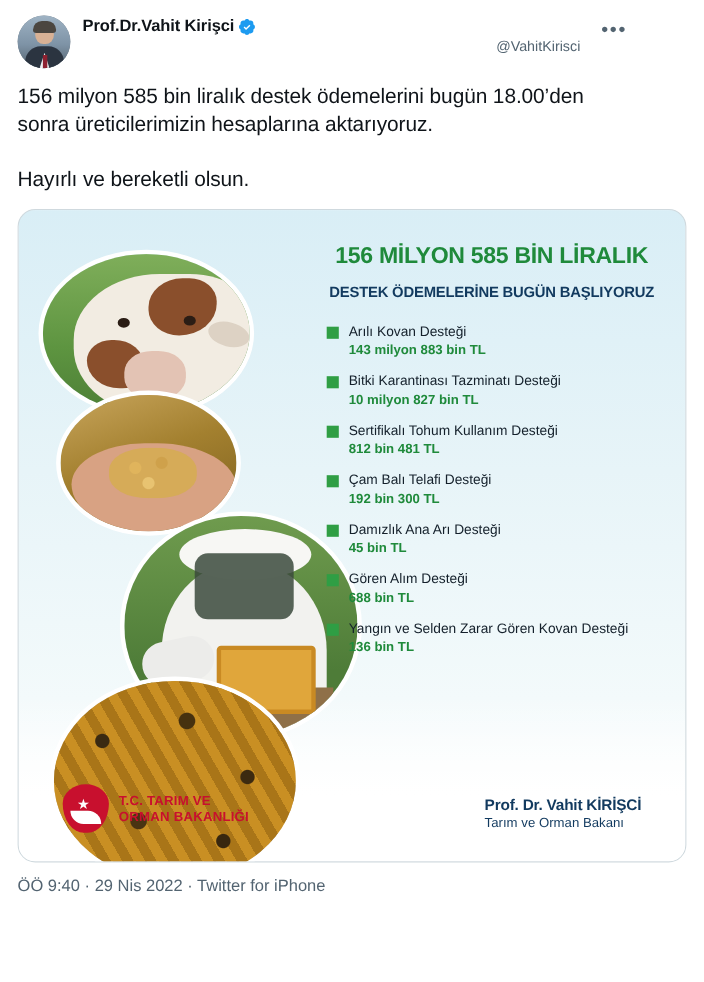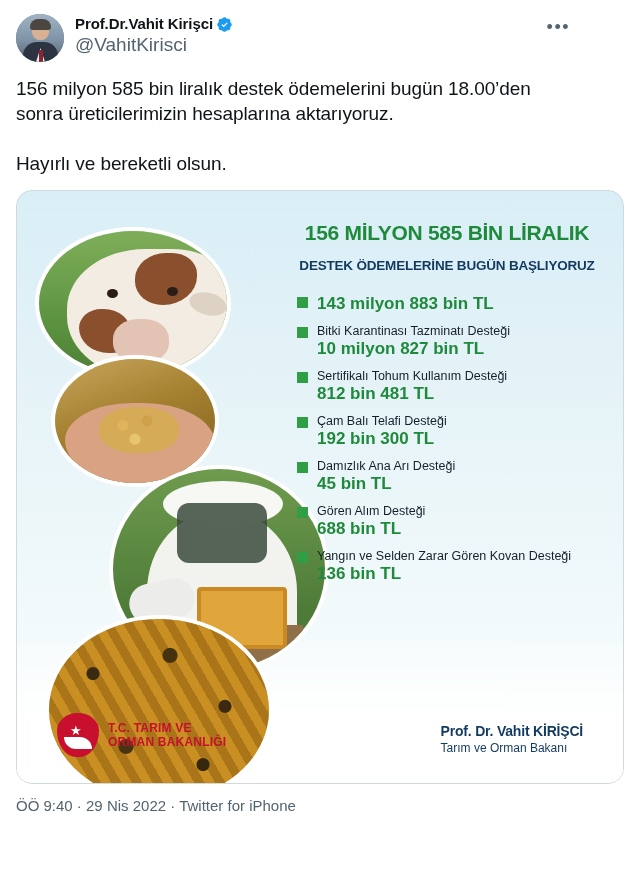--- a/index.html
+++ b/index.html
@@ -41,23 +41,24 @@
     font-size: 15px;
     color: #0f1419;
     letter-spacing: -0.1px;
   }
   .verified {
     width: 17px; height: 17px;
     flex: 0 0 17px;
     display: inline-block;
   }
   .handle {
-    font-size: 19px;
+    font-size: 13px;
     color: #536471;
     margin-top: 1px;
+    text-align: right;
   }
   .more-btn {
     flex: 0 0 auto;
     color: #536471;
     font-size: 18px;
     line-height: 1;
     letter-spacing: 1.5px;
     padding: 4px 2px 0 8px;
     cursor: pointer;
   }
@@ -162,21 +163,21 @@
     flex: 0 0 11px;
     margin-top: 3px;
   }
   .item-text { flex: 1 1 auto; }
   .item-label {
     font-size: 12.5px;
     color: #14202b;
     line-height: 15px;
   }
   .item-value {
-    font-size: 17px;
+    font-size: 12px;
     color: #1f8a3b;
     font-weight: bold;
     margin-top: 2px;
     line-height: 15px;
   }
   .ministry {
     position: absolute;
     left: 40px; bottom: 26px;
     display: flex; align-items: center; gap: 9px;
   }
@@ -299,20 +300,21 @@
 
     <div class="poster-right">
       <div class="poster-title">156 MİLYON 585 BİN LİRALIK</div>
       <div class="poster-sub">DESTEK ÖDEMELERİNE BUGÜN BAŞLIYORUZ</div>
 
       <div class="items">
 
         <div class="item">
           <div class="bullet"></div>
           <div class="item-text">
+            <div class="item-label">Arılı Kovan Desteği</div>
             <div class="item-value">143 milyon 883 bin TL</div>
           </div>
         </div>
 
         <div class="item">
           <div class="bullet"></div>
           <div class="item-text">
             <div class="item-label">Bitki Karantinası Tazminatı Desteği</div>
             <div class="item-value">10 milyon 827 bin TL</div>
           </div>

